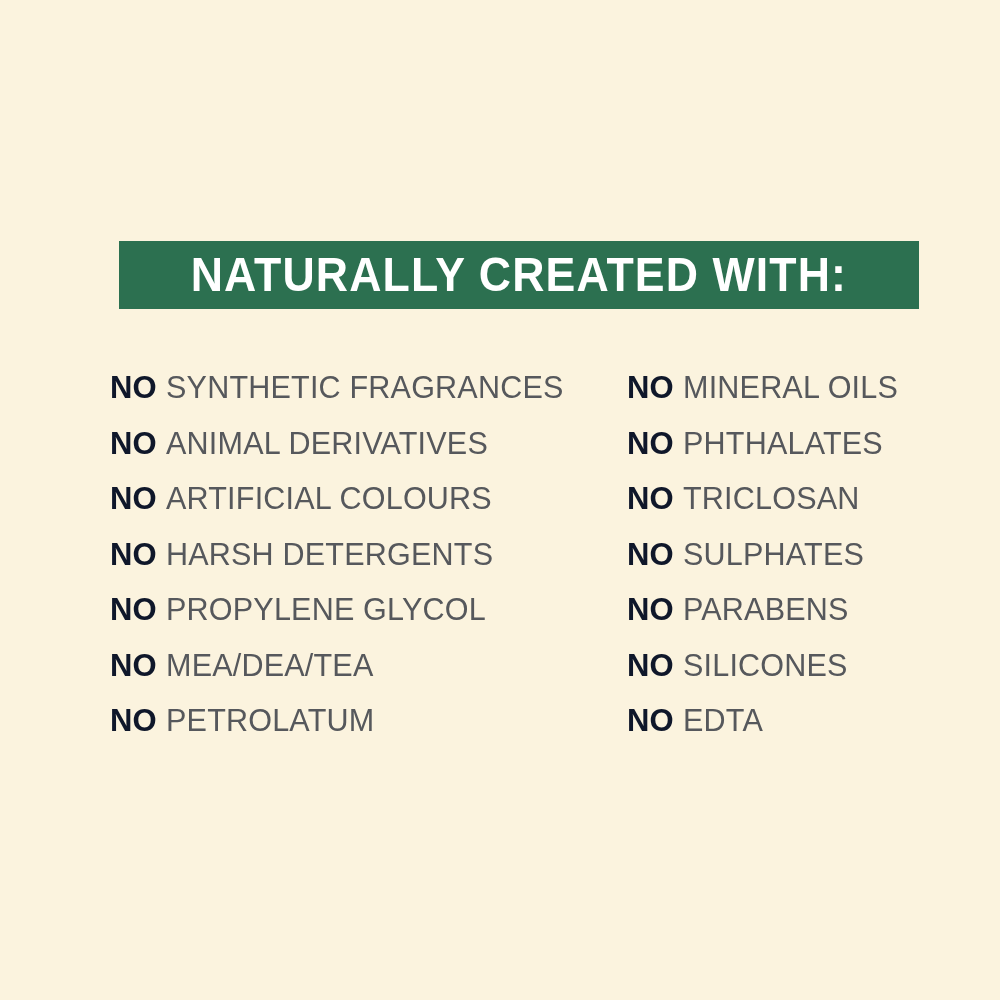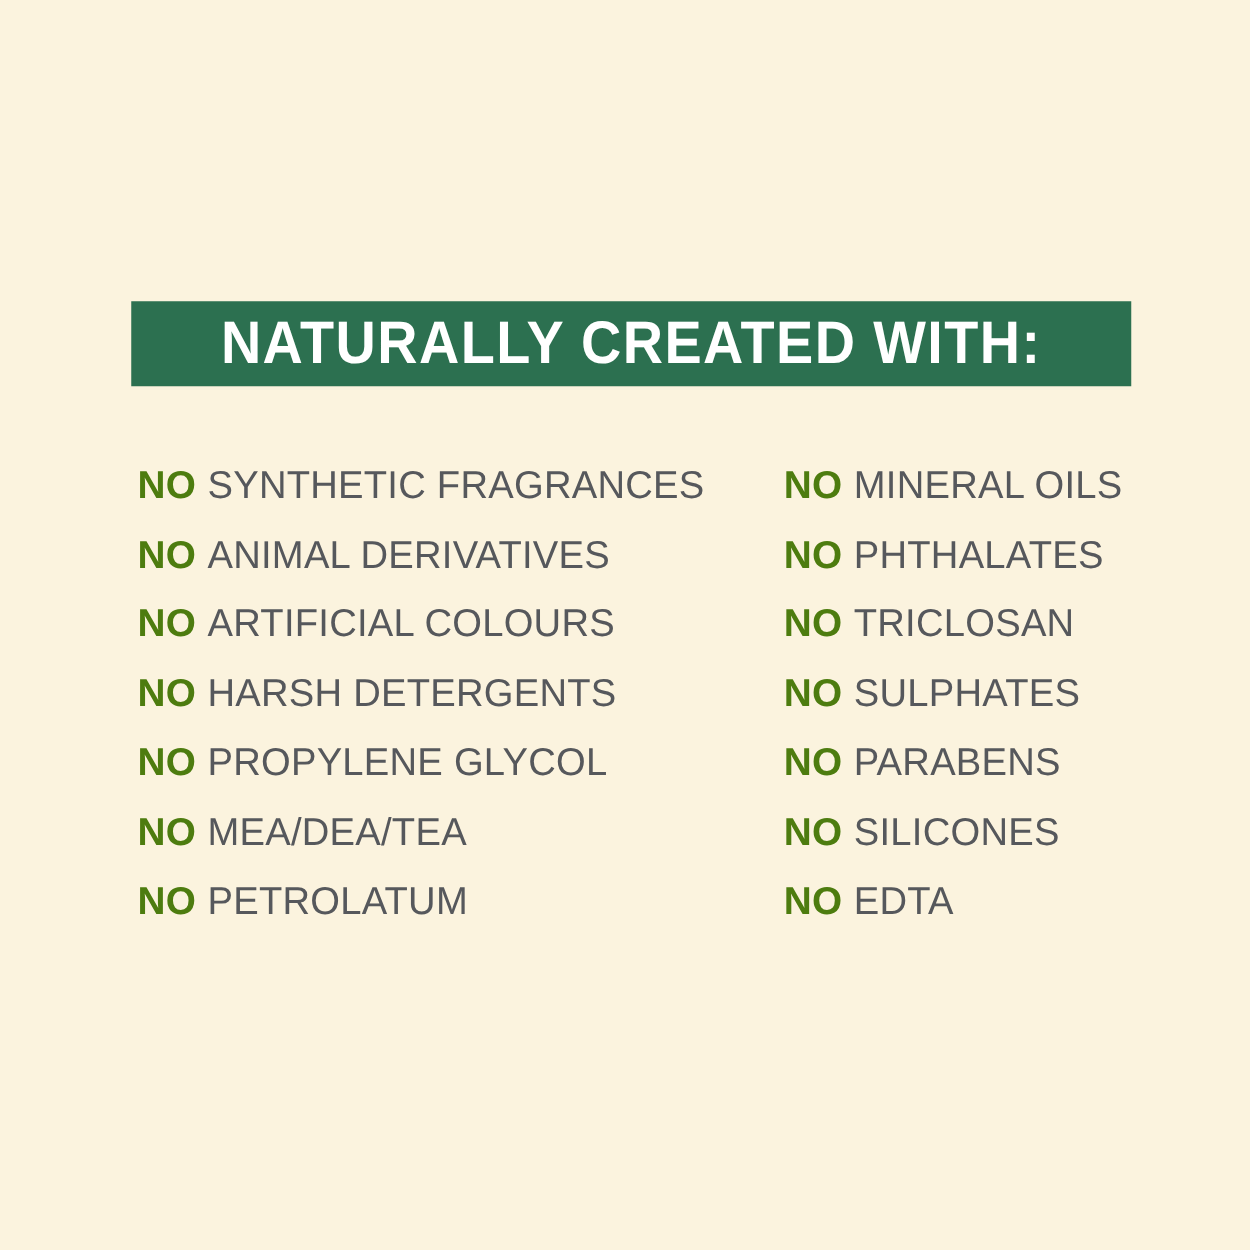--- a/index.html
+++ b/index.html
@@ -18,21 +18,21 @@
 
   #poster {
     position: absolute;
     inset: 0;
     background: #FBF3DE;
   }
 
   
   #header-banner {
     position: absolute;
-    left: 105px;
+    left: 119px;
     top: 241px;
     width: 800px;
     height: 68px;
     background: #2C7050;
     display: flex;
     align-items: center;
     justify-content: center;
   }
   #header-title {
     color: #FFFFFF;
@@ -64,21 +64,21 @@
   .claim-row {
     height: 55.5px;
     display: flex;
     align-items: flex-start;
     white-space: nowrap;
   }
   .claim-no {
     font-size: 31px;
     line-height: 38px;
     font-weight: 700;
-    color: #4d7c0f;
+    color: #0f172a;
     letter-spacing: 0.2px;
     margin-right: 9px;
   }
   .claim-text {
     font-size: 31px;
     line-height: 38px;
     font-weight: 400;
     color: #56585C;
     letter-spacing: 0.2px;
     transform: scaleX(0.985);

